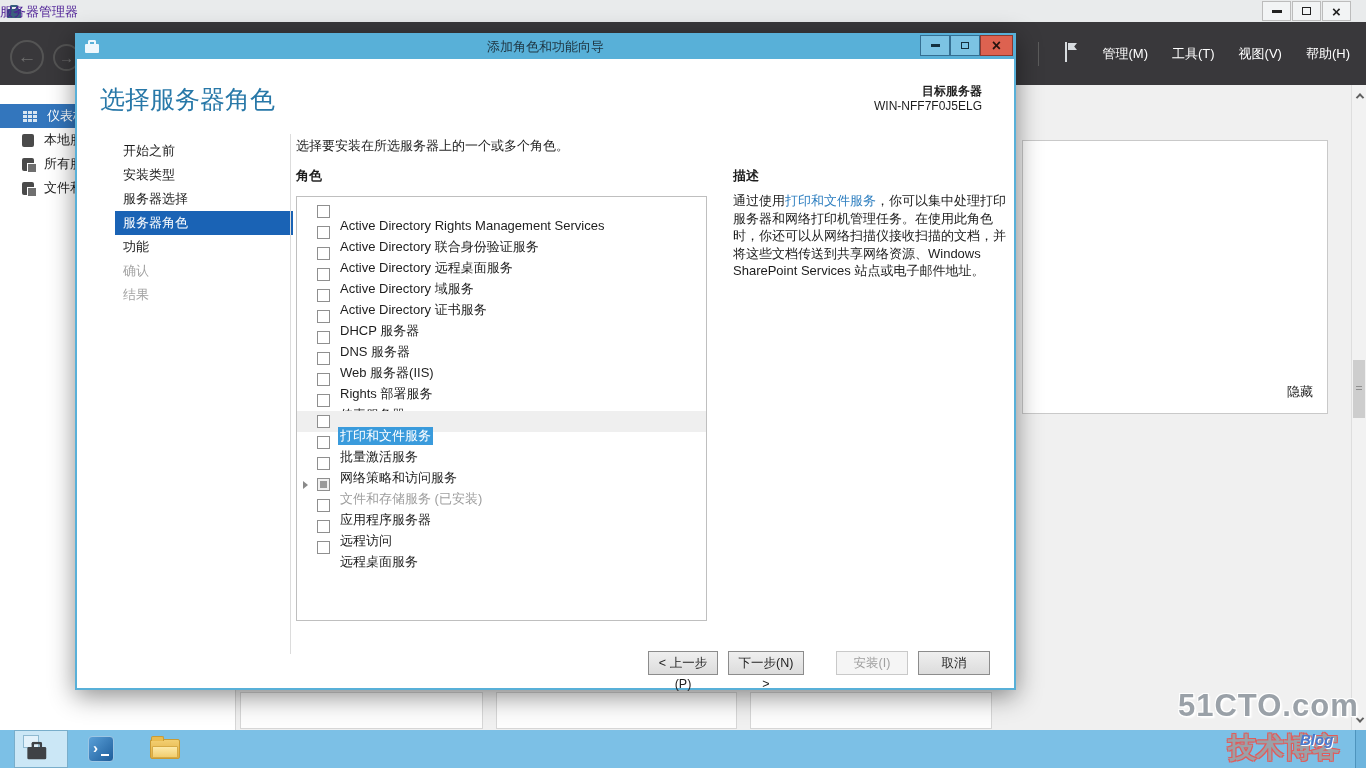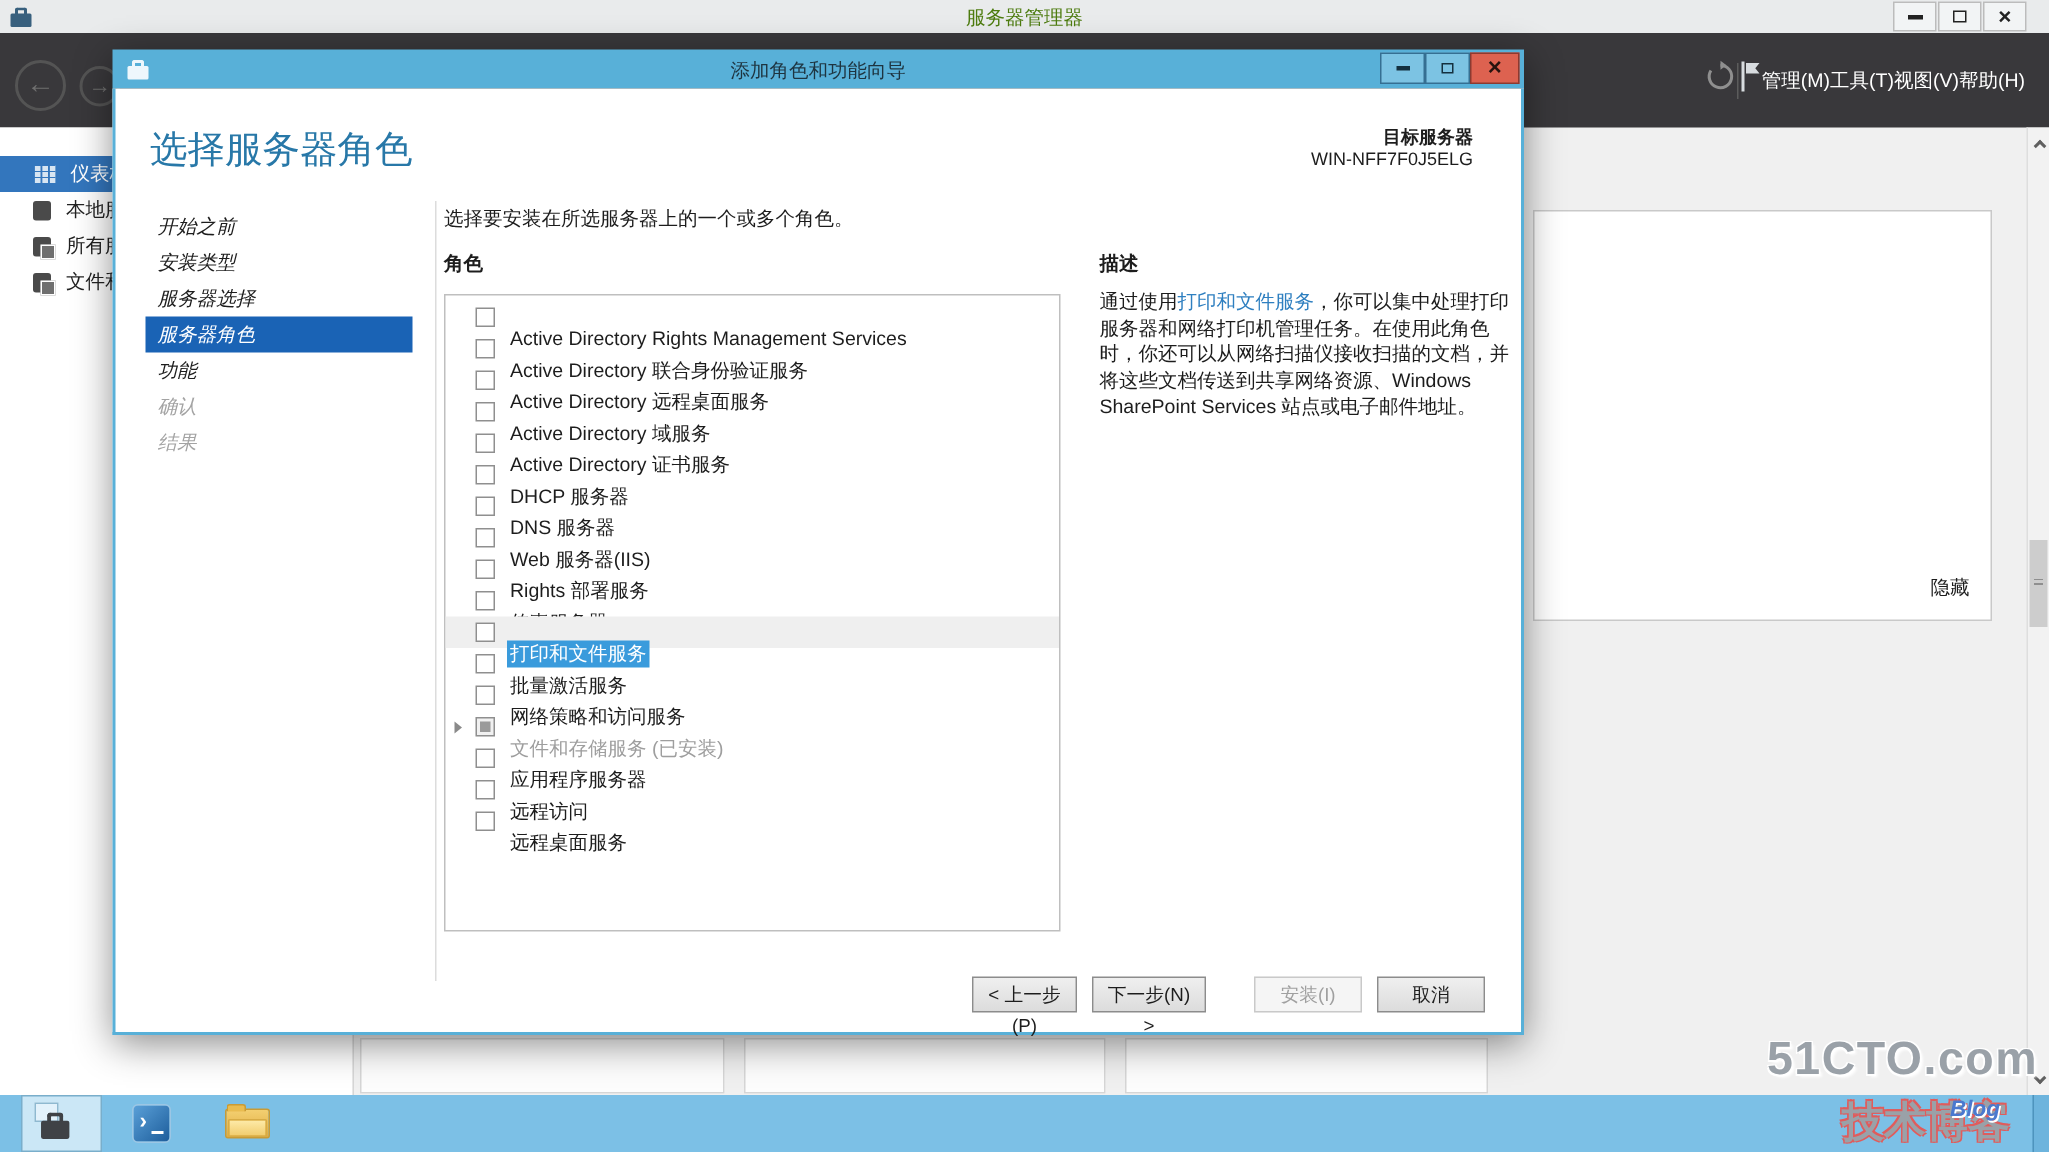--- a/index.html
+++ b/index.html
@@ -11,34 +11,34 @@
   
   #mw-titlebar{position:absolute;left:0;top:0;width:1366px;height:22px;background:#e9ebec;}
   #mw-icon{position:absolute;left:6px;top:3px;width:16px;height:16px;}
   .toolbox{position:relative;width:16px;height:16px;}
   .toolbox .tb-handle{position:absolute;left:4px;top:2px;width:8px;height:5px;border:2px solid #38607e;border-bottom:none;border-radius:2px 2px 0 0;}
   .toolbox .tb-body{position:absolute;left:1px;top:6px;width:14px;height:9px;background:#38607e;border-radius:1px;}
   .toolbox.light .tb-handle{border-color:#eef7fc;}
   .toolbox.light .tb-body{background:#eef7fc;}
   .toolbox.dark .tb-handle{border-color:#3f4246;}
   .toolbox.dark .tb-body{background:#3f4246;}
-  #mw-title{position:absolute;left:0;right:0;top:3px;text-align:center;font-size:13px;color:#4d7c0f;}
+  #mw-title{position:absolute;left:0;right:0;top:3px;font-size:13px;color:#4c1d95;}
   .winbtn{position:absolute;top:1px;width:29px;height:20px;border:1px solid #bcbcbc;background:#f2f4f5;display:flex;align-items:center;justify-content:center;color:#222;}
   #mw-min{left:1262px;} #mw-restore{left:1292px;} #mw-close{left:1322px;}
   .g-min{width:10px;height:3px;background:#222;}
   .g-restore{position:relative;width:9px;height:8px;border:1px solid #222;background:#f2f4f5;}
   .g-restore::before{content:"";position:absolute;left:2px;top:-4px;width:8px;height:8px;border:1px solid #222;z-index:-1;}
   .g-close{font-size:15px;font-weight:bold;line-height:1;}
 
   
   #navband{position:absolute;left:0;top:22px;width:1366px;height:63px;background:#39383b;}
   .navcircle{position:absolute;border:2px solid #545454;border-radius:50%;color:#6f6f6f;display:flex;align-items:center;justify-content:center;}
   #nav-back{left:10px;top:18px;width:34px;height:34px;font-size:19px;}
   #nav-fwd{left:53px;top:22px;width:27px;height:27px;font-size:15px;}
-  #nav-right{position:absolute;right:16px;top:0;height:63px;display:flex;align-items:center;}
+  #nav-right{position:absolute;right:16px;top:0;height:63px;display:flex;align-items:center;gap:24px;}
   .menu-item{color:#fff;font-size:13px;white-space:nowrap;}
   #nav-sep{width:1px;height:24px;background:#5c5c5c;}
 
   
   #mw-sidebar{position:absolute;left:0;top:85px;width:235px;height:645px;background:#fff;}
   .side-item{position:relative;height:24px;display:flex;align-items:center;padding-left:22px;gap:10px;color:#222;font-size:13px;white-space:nowrap;}
   .side-item.selected{background:#3376bd;color:#fff;}
   .i-dash{width:15px;height:12px;background:#d7e5f2;background-image:linear-gradient(#3376bd 1px,transparent 1px),linear-gradient(90deg,#3376bd 1px,transparent 1px);background-size:5px 4px;}
   .i-server{position:relative;width:12px;height:13px;background:#4a4a4a;border-radius:2px;}
   .i-server.stack::after{content:"";position:absolute;right:-3px;bottom:-2px;width:8px;height:8px;background:#6f6f6f;border:1px solid #fff;}
@@ -69,21 +69,21 @@
   #dlg-close{right:3px;width:33px;background:#dd6250;border-color:#8c3a30;color:#27130f;}
   .g-min-s{width:9px;height:3px;background:#14303f;}
   .g-restore-s{position:relative;width:8px;height:7px;border:1px solid #14303f;background:#7cc3e3;}
   .g-restore-s::before{content:"";position:absolute;left:2px;top:-3px;width:7px;height:7px;border:1px solid #14303f;z-index:-1;}
   #dlg-body{position:relative;height:631px;background:#fff;border:2px solid #58b0d8;border-top:none;}
 
   #dlg-heading{position:absolute;left:23px;top:24px;font-size:25px;color:#2878a8;font-weight:400;}
   #dlg-target{position:absolute;right:32px;top:25px;text-align:right;font-size:12px;color:#1d1d1d;line-height:15px;}
   #dlg-target .t1{font-weight:bold;}
 
-  #dlg-steps{position:absolute;left:20px;top:80px;width:178px;font-style:italic;}
+  #dlg-steps{position:absolute;left:38px;top:80px;width:178px;}
   .step{height:24px;line-height:24px;padding-left:8px;font-size:13px;color:#1d1d1d;white-space:nowrap;}
   .step.current{background:#1a63b5;color:#fff;}
   .step.disabled{color:#a3a3a3;}
   #dlg-vline{position:absolute;left:213px;top:75px;width:1px;height:520px;background:#dcdcdc;}
 
   #dlg-instruction{position:absolute;left:219px;top:78px;font-size:13px;color:#1d1d1d;}
   #roles-label{position:absolute;left:219px;top:108px;font-size:13px;font-weight:bold;color:#1d1d1d;}
   #roles-box{position:absolute;left:219px;top:137px;width:411px;height:425px;border:1px solid #bfbfbf;background:#fff;overflow:hidden;padding-top:4px;}
   .role-row{position:relative;height:21px;display:flex;align-items:center;}
   .role-row.hl{background:#efefef;}

